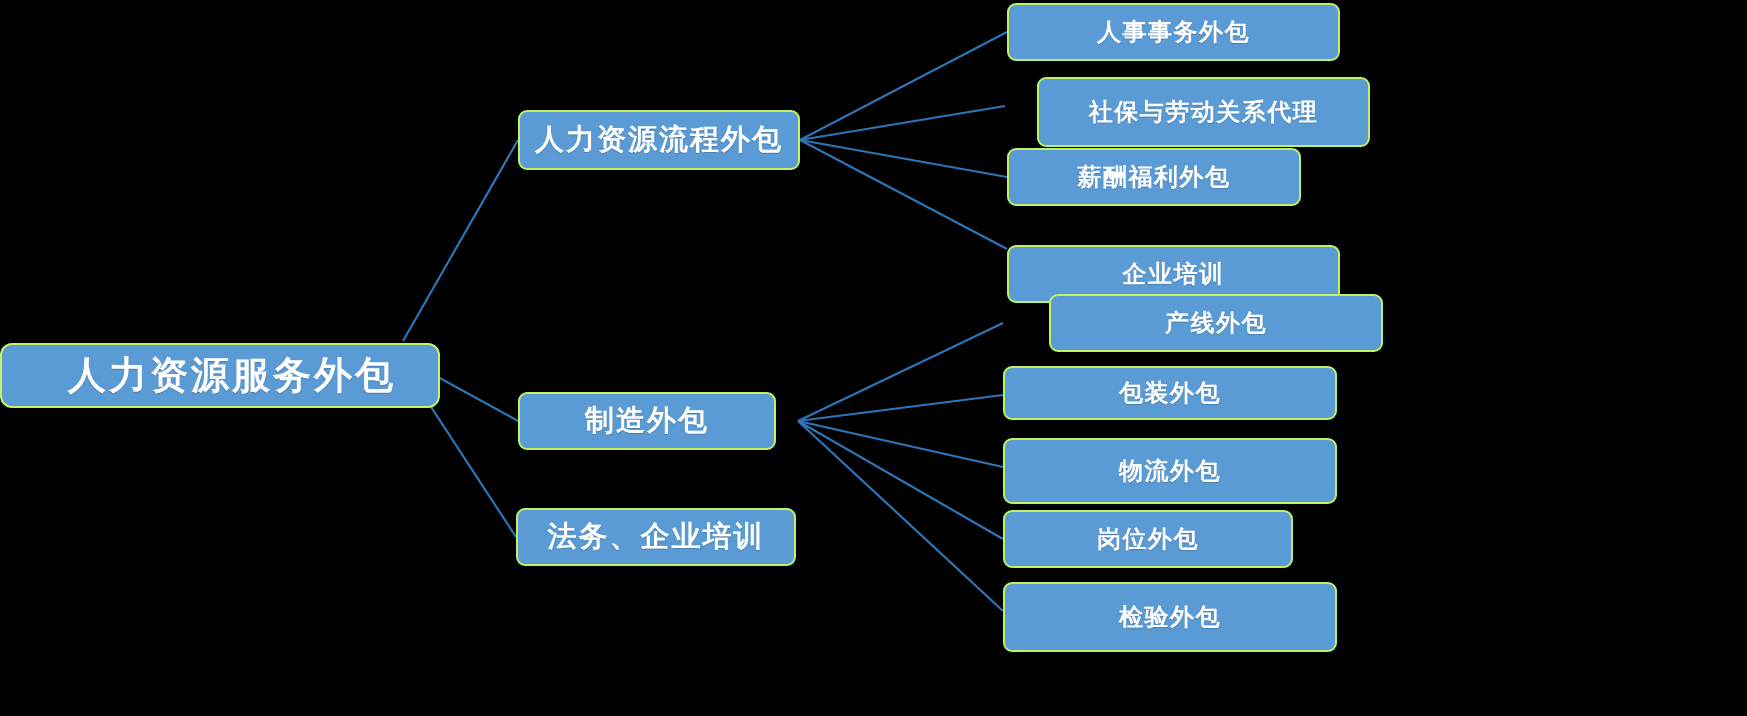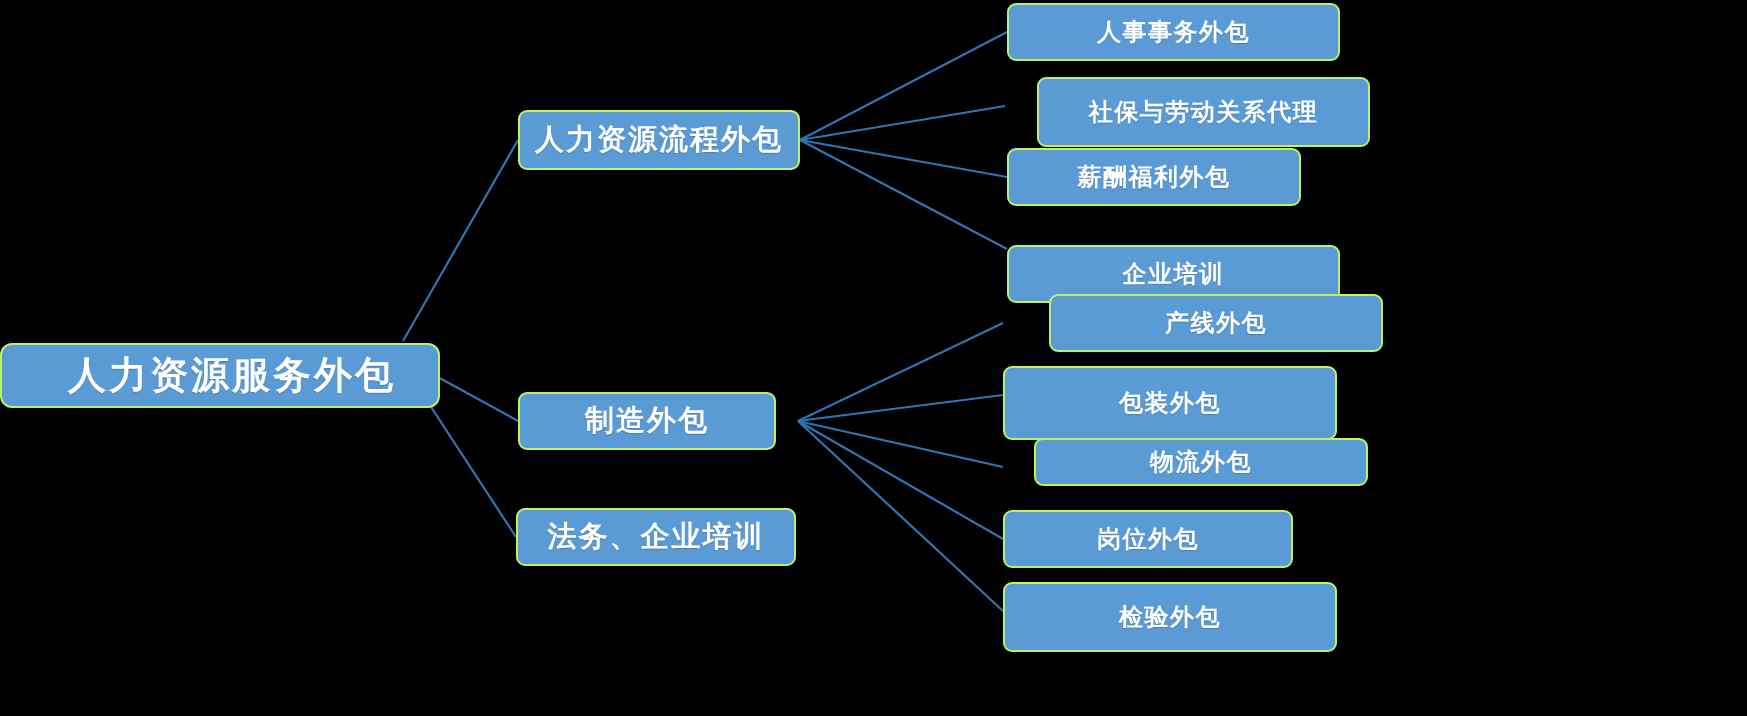--- a/index.html
+++ b/index.html
@@ -82,18 +82,18 @@
   <div id="node-layer">
       <div class="node root" style="left: 0px; top: 343px; width: 440px; height: 65px;">人力资源服务外包</div>
       <div class="node level2" style="left: 518px; top: 110px; width: 282px; height: 60px;">人力资源流程外包</div>
       <div class="node level2" style="left: 518px; top: 392px; width: 258px; height: 58px;">制造外包</div>
       <div class="node level2" style="left: 516px; top: 508px; width: 280px; height: 58px;">法务、企业培训</div>
       <div class="node level3" style="left: 1007px; top: 3px; width: 333px; height: 58px;">人事事务外包</div>
       <div class="node level3" style="left: 1005px; top: 77px; width: 333px; height: 70px; margin-left: 32px;">社保与劳动关系代理</div>
       <div class="node level3" style="left: 1007px; top: 148px; width: 294px; height: 58px;">薪酬福利外包</div>
       <div class="node level3" style="left: 1007px; top: 220px; width: 333px; height: 58px; margin-top: 25px;">企业培训</div>
       <div class="node level3" style="left: 1003px; top: 294px; width: 334px; height: 58px; margin-left: 46px;">产线外包</div>
-      <div class="node level3" style="left: 1003px; top: 366px; width: 334px; height: 74px;">包装外包</div>
-      <div class="node level3" style="left: 1034px; top: 438px; width: 334px; height: 48px;">物流外包</div>
+      <div class="node level3" style="left: 1003px; top: 366px; width: 334px; height: 54px;">包装外包</div>
+      <div class="node level3" style="left: 1003px; top: 438px; width: 334px; height: 66px;">物流外包</div>
       <div class="node level3" style="left: 1003px; top: 510px; width: 290px; height: 58px;">岗位外包</div>
       <div class="node level3" style="left: 1003px; top: 582px; width: 334px; height: 70px;">检验外包</div>
     </div>
 </div>
 
 </body></html>

